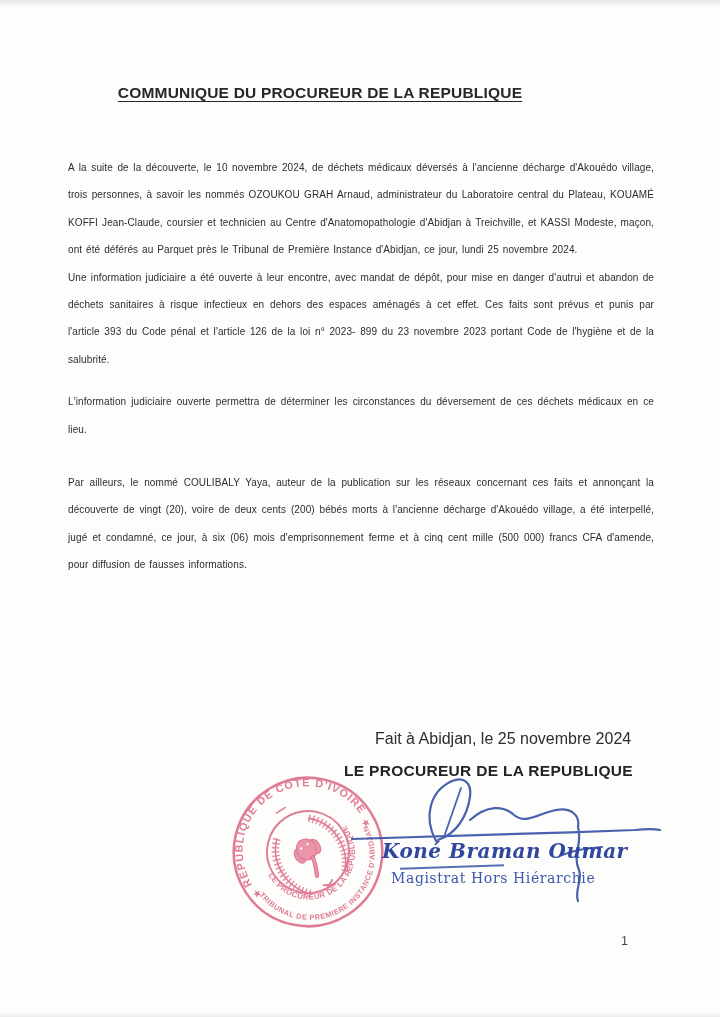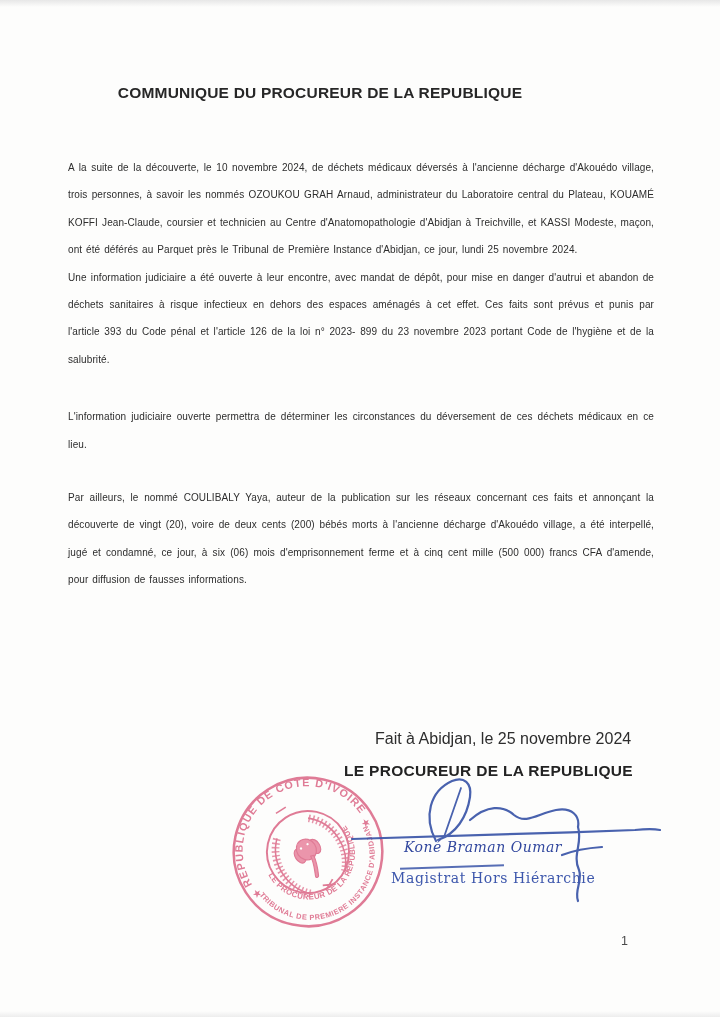--- a/index.html
+++ b/index.html
@@ -18,52 +18,52 @@
   .scan-bottom-edge {
     position:absolute; bottom:0; left:0; width:720px; height:6px;
     background:linear-gradient(to top,#ededed,rgba(250,250,250,0));
   }
   .doc-title {
     position:absolute; top:82px; left:0; width:640px;
     text-align:center;
     font-weight:bold; font-size:15.5px; line-height:21px;
     letter-spacing:0.2px; color:#272727;
   }
-  .doc-title .tline { text-underline-offset:3px; }
+  .doc-title .tline { text-decoration:underline; text-underline-offset:3px; }
   .doc-body {
     position:absolute; top:154px; left:68px; width:586px;
     font-size:10px; line-height:27.4px;
     text-align:justify; color:#2d2d2d;
     letter-spacing:0.1px;
     word-spacing:1px;
   }
   .para { margin:0; }
-  .para.gap-a { margin-top:30px; }
+  .para.gap-a { margin-top:15px; }
   .para.gap-b { margin-top:26px; }
   .dateline {
     position:absolute; top:730px; left:375px;
     font-size:16px; color:#2d2d2d;text-align:center;
   }
   .sig-heading {
     position:absolute; top:762px; left:344px;
     font-weight:bold; font-size:15.5px; letter-spacing:0.3px; color:#232323;
   }
   .stamp-wrap {
     position:absolute; left:225px; top:769px; width:166px; height:166px;
     transform:rotate(-33deg);
     opacity:0.88;
   }
   .sig-strokes {
     position:absolute; left:335px; top:775px; width:330px; height:140px;
   }
   .sig-name {
-    position:absolute; left:404px; top:839px;
+    position:absolute; left:382px; top:839px;
     font-family:"DejaVu Serif", serif;
-    font-style:italic; font-weight:normal;
-    font-size:14px; color:#31479e; letter-spacing:0.5px;
+    font-style:italic; font-weight:bold;
+    font-size:20px; color:#31479e; letter-spacing:0.5px;
   }
   .sig-underline {
     position:absolute; left:400px; top:866px; width:104px; height:2px;
     background:#3a55a8; transform:rotate(-2deg); opacity:0.85;
   }
   .sig-role {
     position:absolute; left:391px; top:870px;
     font-family:"DejaVu Serif", serif;
     font-size:14px; color:#3d57ac; letter-spacing:0.6px;
   }

